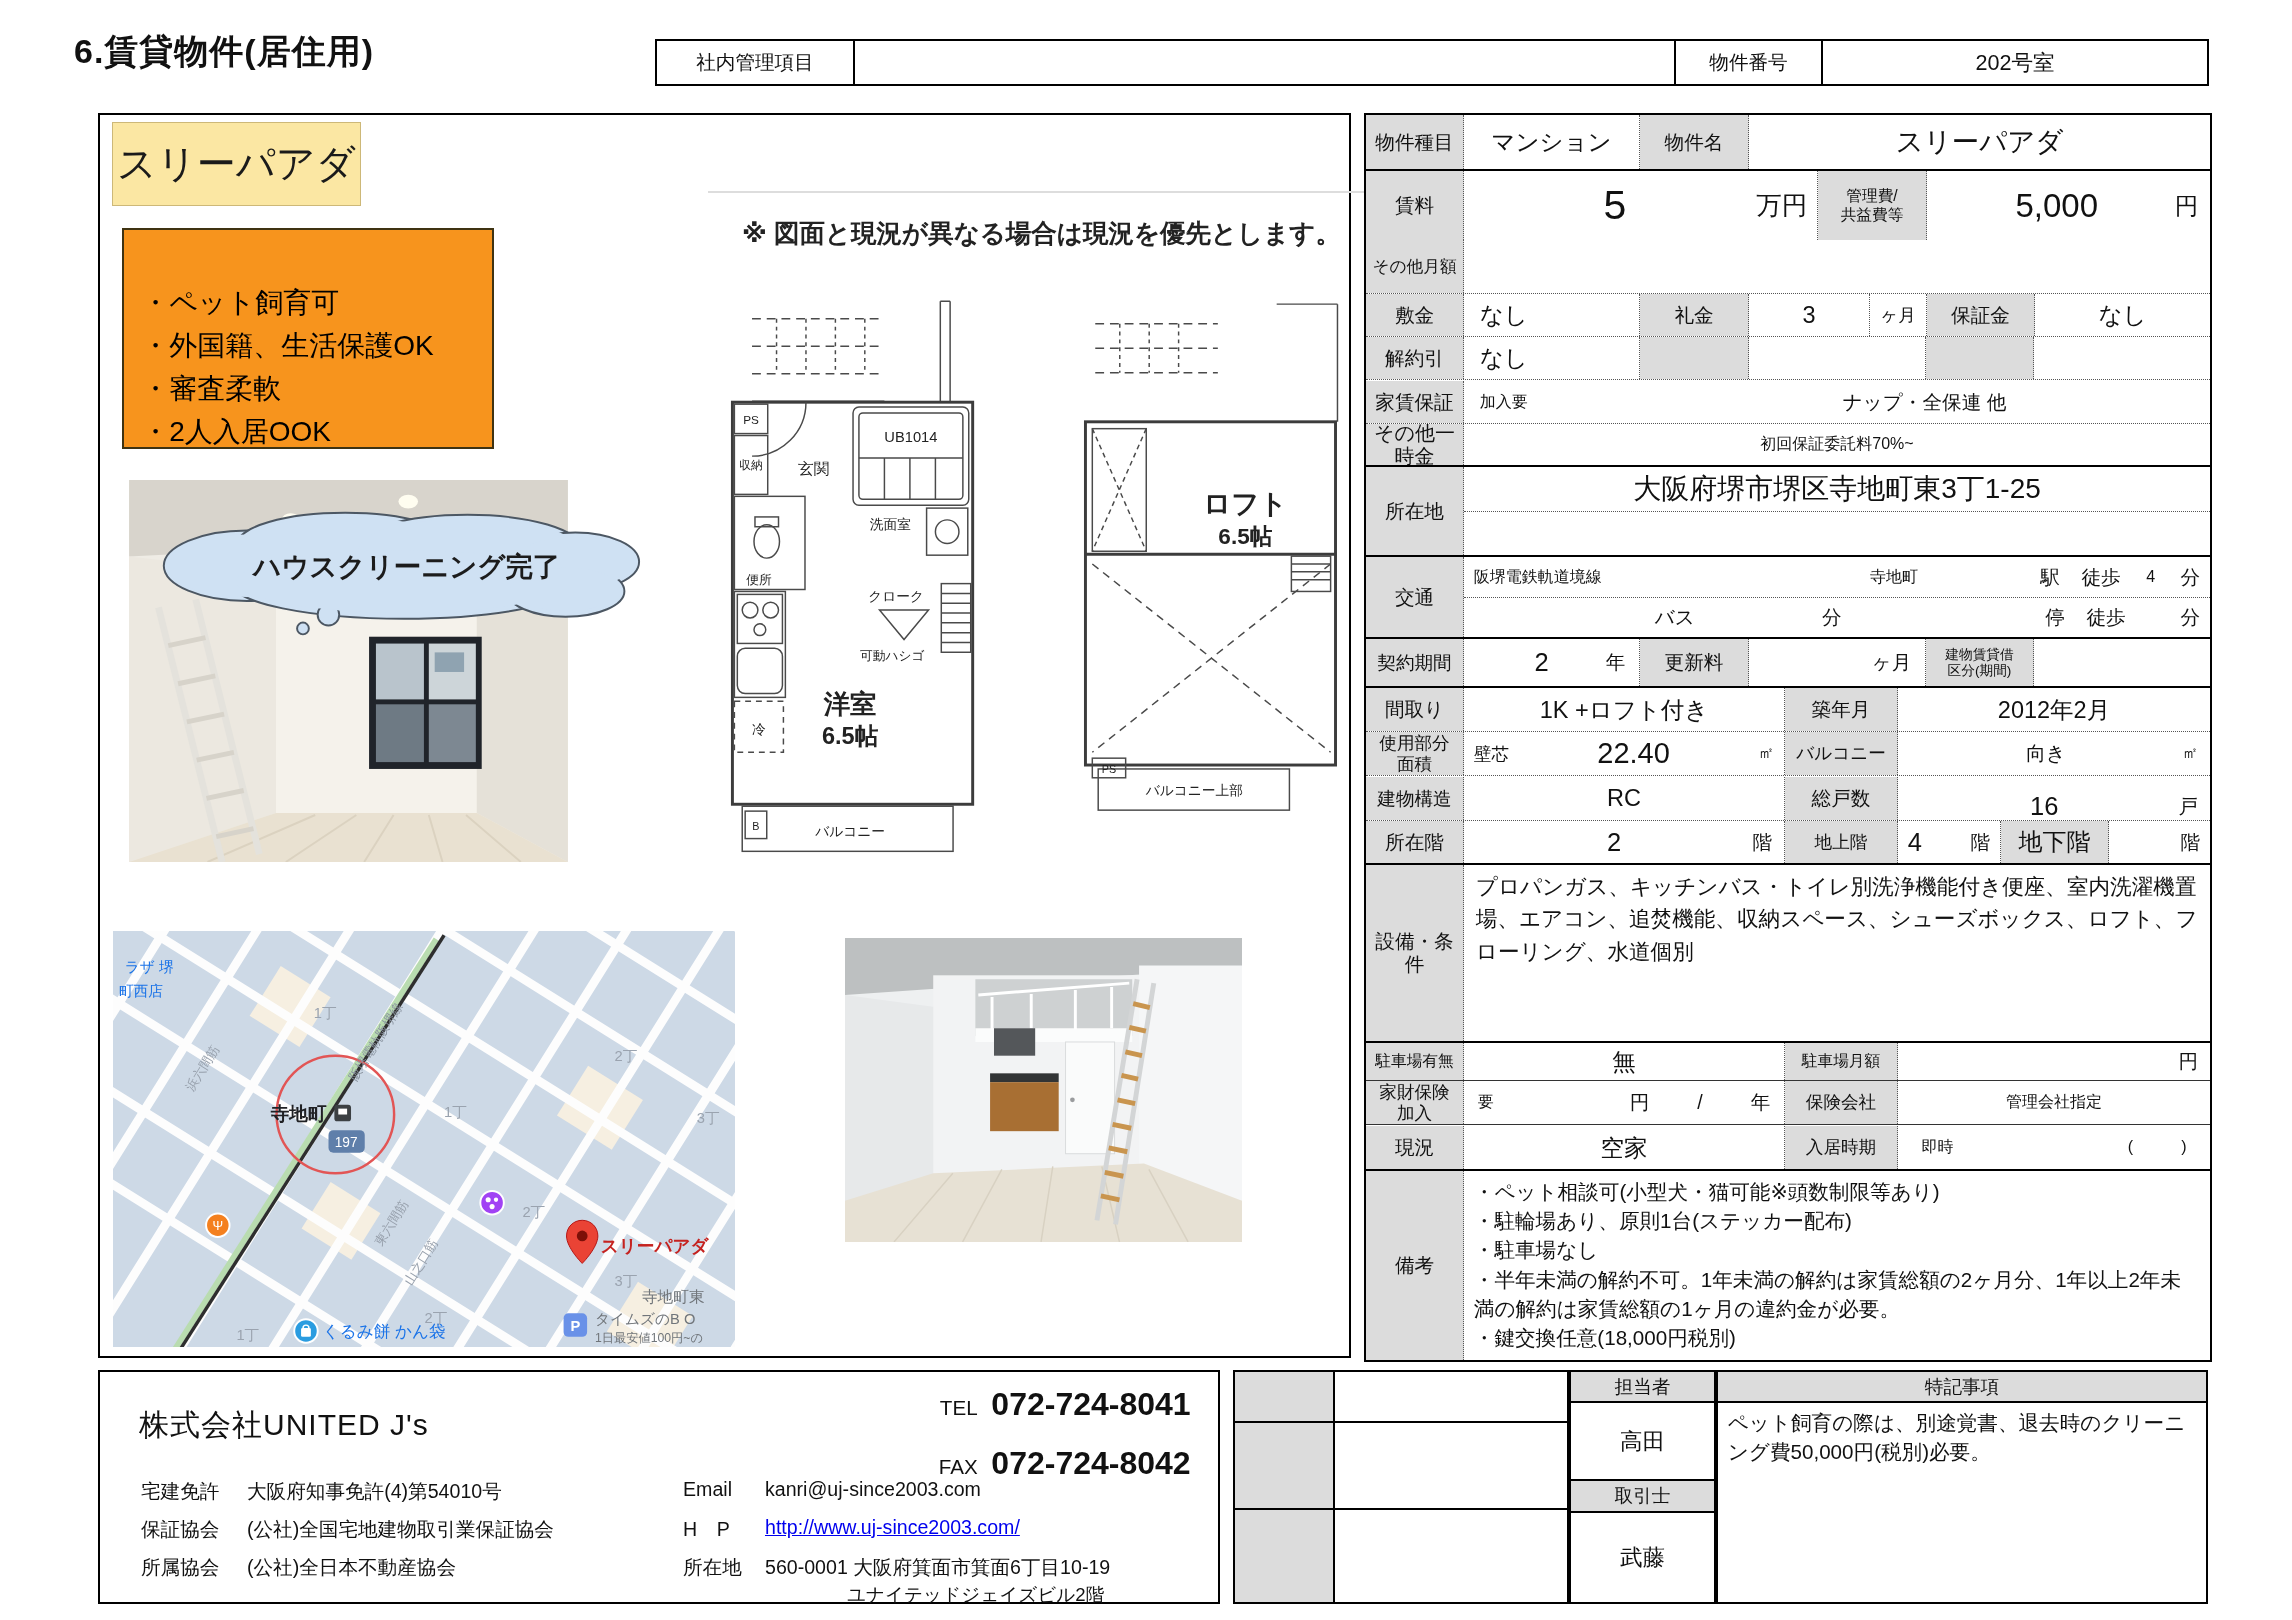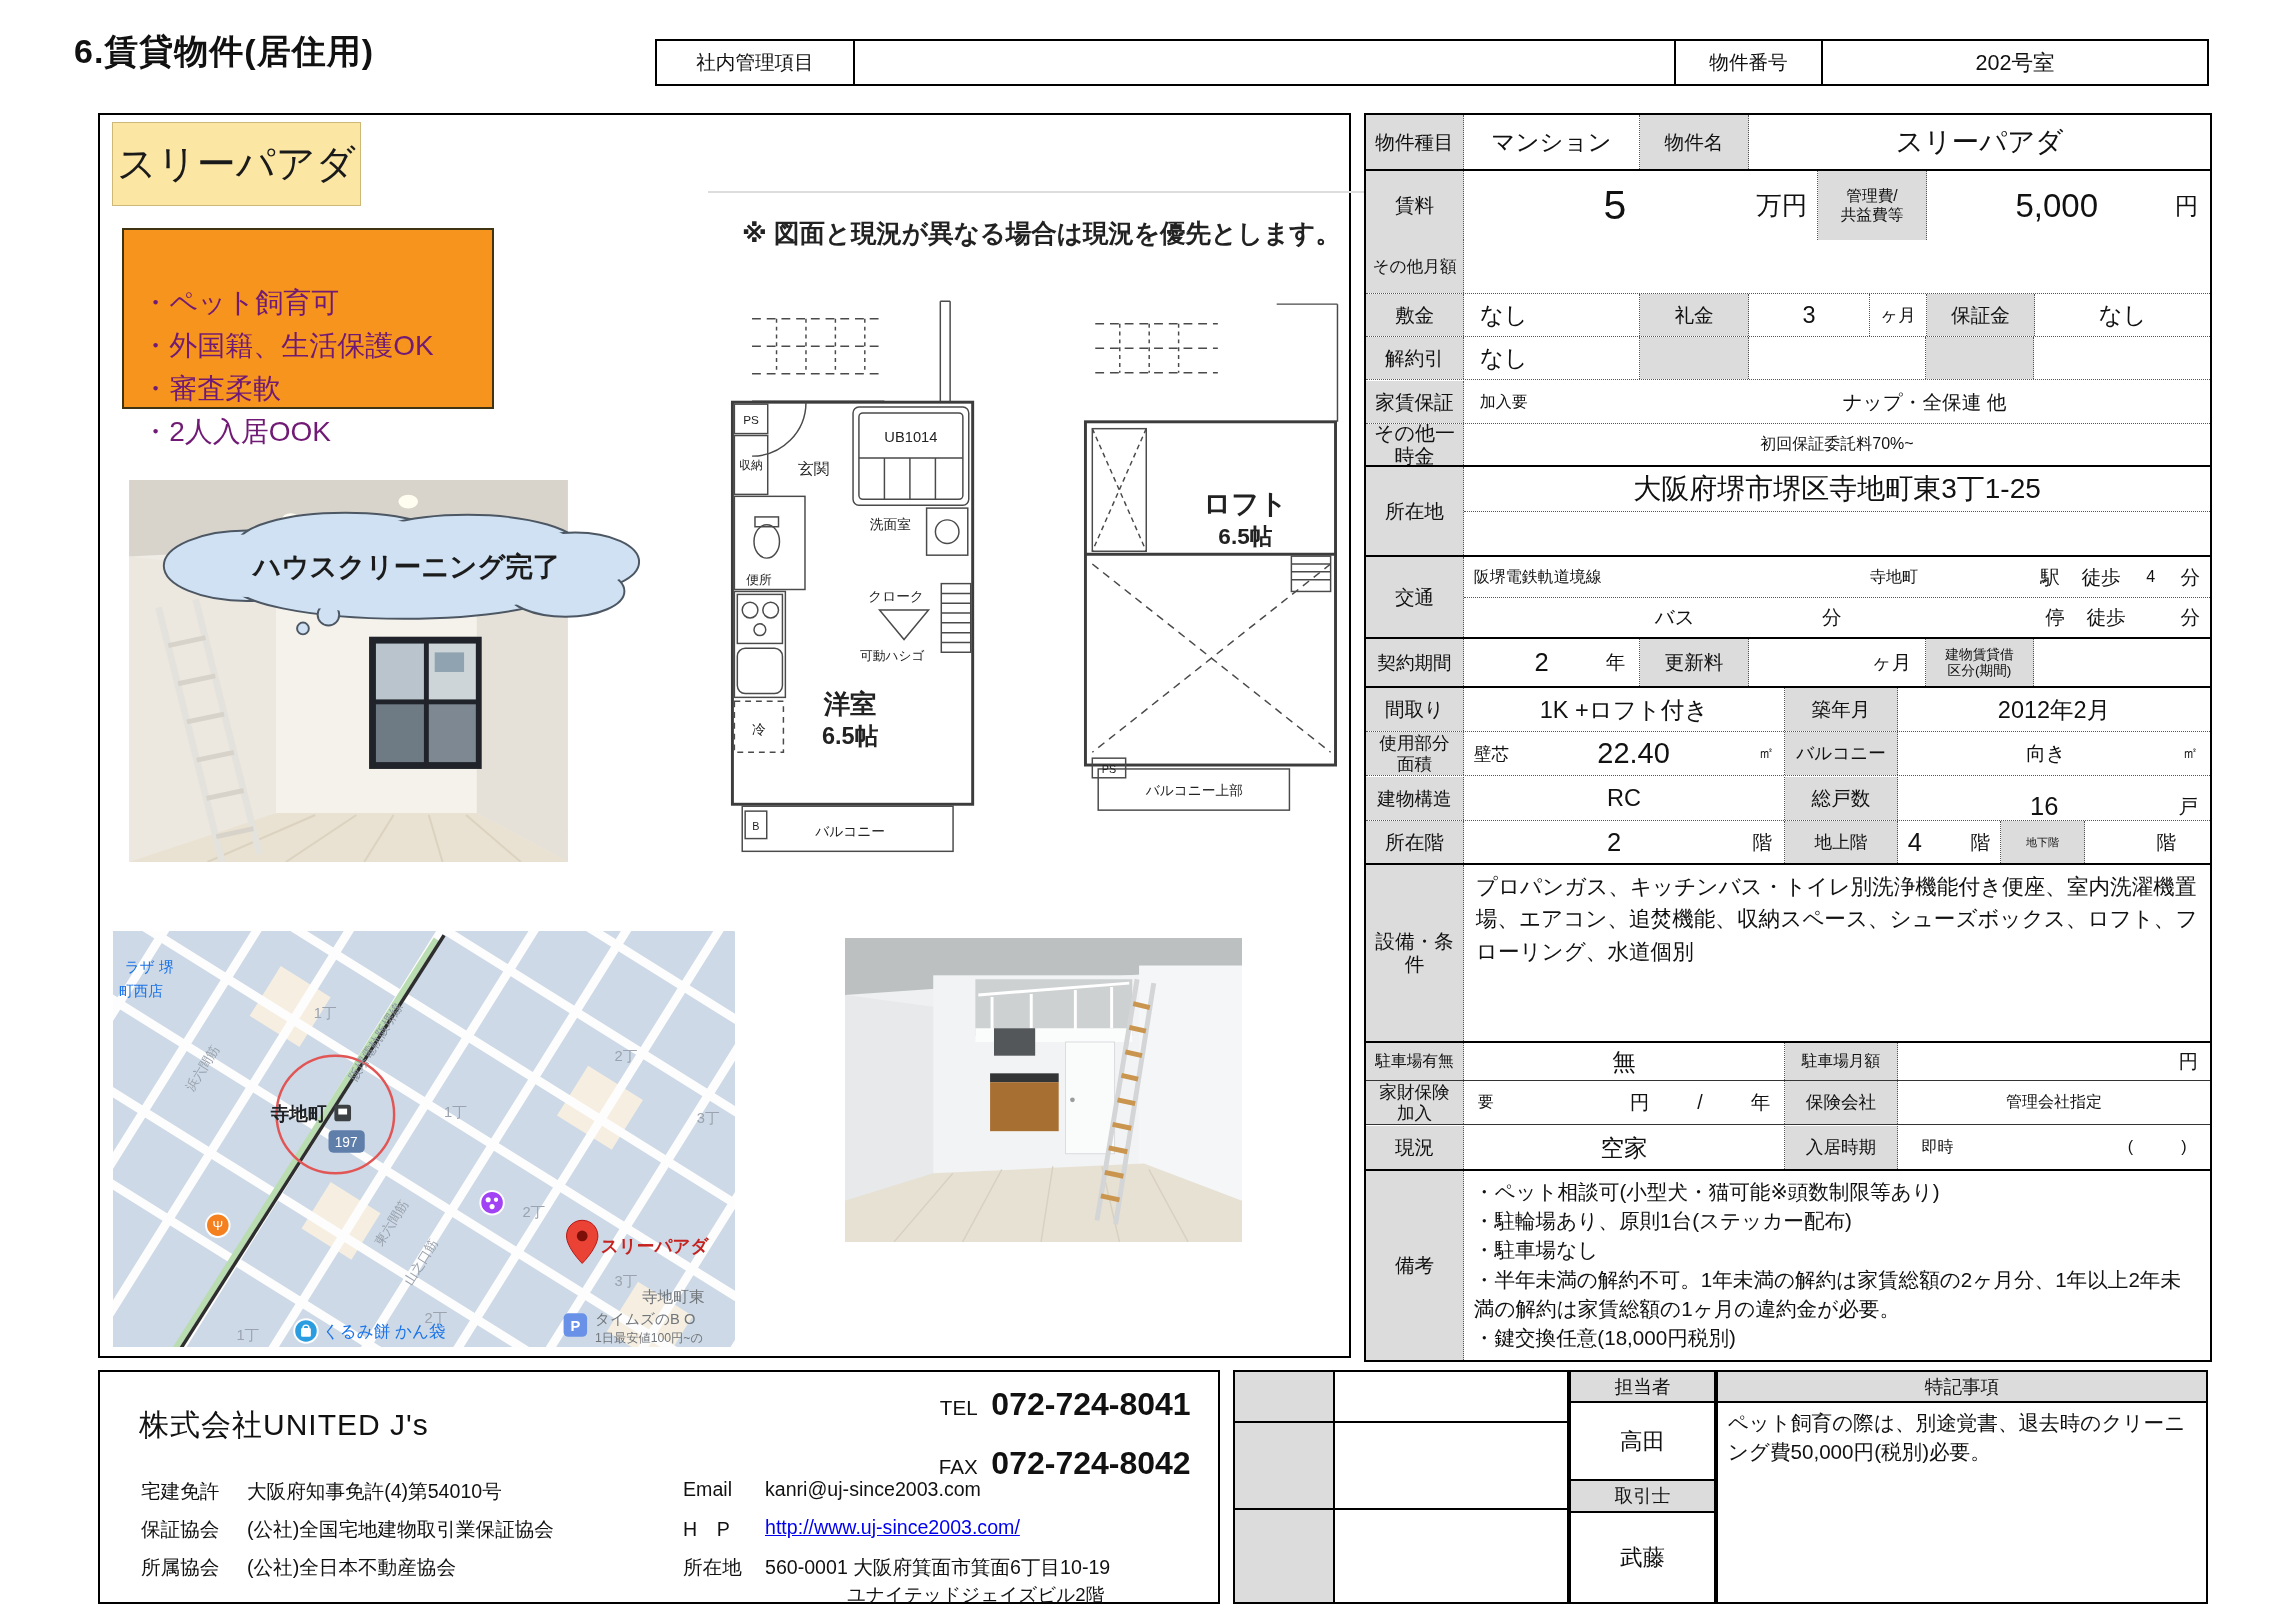--- a/index.html
+++ b/index.html
@@ -8,22 +8,22 @@
   .abs{position:absolute;}
   
   .page-title{position:absolute;left:74px;top:29px;font-size:34px;font-weight:bold;letter-spacing:1px;}
   .topbar{position:absolute;left:655px;top:39px;width:1554px;height:47px;border:2.9px solid #000;
           display:flex;box-sizing:border-box;}
   .topbar .tbc{display:flex;align-items:center;justify-content:center;box-sizing:border-box;height:100%;}
   
   .left-panel{position:absolute;left:98px;top:113px;width:1253px;height:1245px;border:2.9px solid #000;box-sizing:border-box;}
   .name-box{position:absolute;left:11.8px;top:6.9px;width:247px;height:82px;background:#fbe7a3;border:1px solid #cdb878;
             display:flex;align-items:center;justify-content:center;font-size:39px;color:#1a1a1a;}
-  .feature-box{position:absolute;left:21.6px;top:113px;width:372px;height:181px;background:#f7941d;border:2px solid #3f3312;
-            box-sizing:border-box;padding:51px 0 0 17.6px;font-size:28px;line-height:43px;color:#701a75;font-weight:500;}
+  .feature-box{position:absolute;left:21.6px;top:113px;width:372px;height:221px;background:#f7941d;border:2px solid #3f3312;
+            box-sizing:border-box;padding:51px 0 0 17.6px;font-size:28px;line-height:43px;color:#000000;font-weight:500;}
   .plan-note{position:absolute;left:608px;top:76px;width:667px;text-align:center;font-size:25.5px;font-weight:600;color:#222;
             border-top:2px solid #ddd;padding-top:23px;}
   
   .dtable{position:absolute;left:1364px;top:113px;width:844px;height:1245px;border:2.9px solid #000;box-sizing:content-box;}
   .tr{position:absolute;left:0;display:flex;width:844px;box-sizing:border-box;border-bottom:1px dotted #555;background:#fff;}
   .tr.sec{border-bottom:2px solid #000;}
   .tr.thin{border-bottom:1px solid #333;}
   .tr.last{border-bottom:none;}
   .tc{display:flex;align-items:center;justify-content:center;box-sizing:border-box;border-right:1px dotted #555;overflow:hidden;}
   .tc.nr{border-right:none;}
@@ -458,21 +458,21 @@
       <div class="tc" style="width:321px;justify-content:space-between;padding:0 11.8px;">
         <span></span>
         <span style="font-size:25.5px;">2</span>
         <span class="v20">階</span>
       </div>
       <div class="tc lbl" style="width:113px;font-size:17.6px;">地上階</div>
       <div class="tc" style="width:103px;justify-content:space-between;padding:0 9.8px;">
         <span style="font-size:25.5px;">4</span>
         <span class="v20">階</span>
       </div>
-      <div class="tc lbl" style="width:84px;font-size:11px;">地下階</div>
+      <div class="tc lbl" style="width:108px;font-size:24px;">地下階</div>
       <div class="tc nr" style="width:101px;justify-content:flex-end;padding-right:9.8px;">
         <span class="v20">階</span>
       </div>
     </div>
 
     <div class="tr sec" style="top:750px;height:178px;">
       <div class="tc lbl" style="width:98px;">設備・条件</div>
       <div class="tc nr" style="width:746px;align-items:flex-start;justify-content:flex-start;padding:5.9px 11.8px;font-size:21.6px;line-height:1.5;text-align:left;">プロパンガス、キッチンバス・トイレ別洗浄機能付き便座、室内洗濯機置場、エアコン、追焚機能、収納スペース、シューズボックス、ロフト、フローリング、水道個別</div>
     </div>
 

